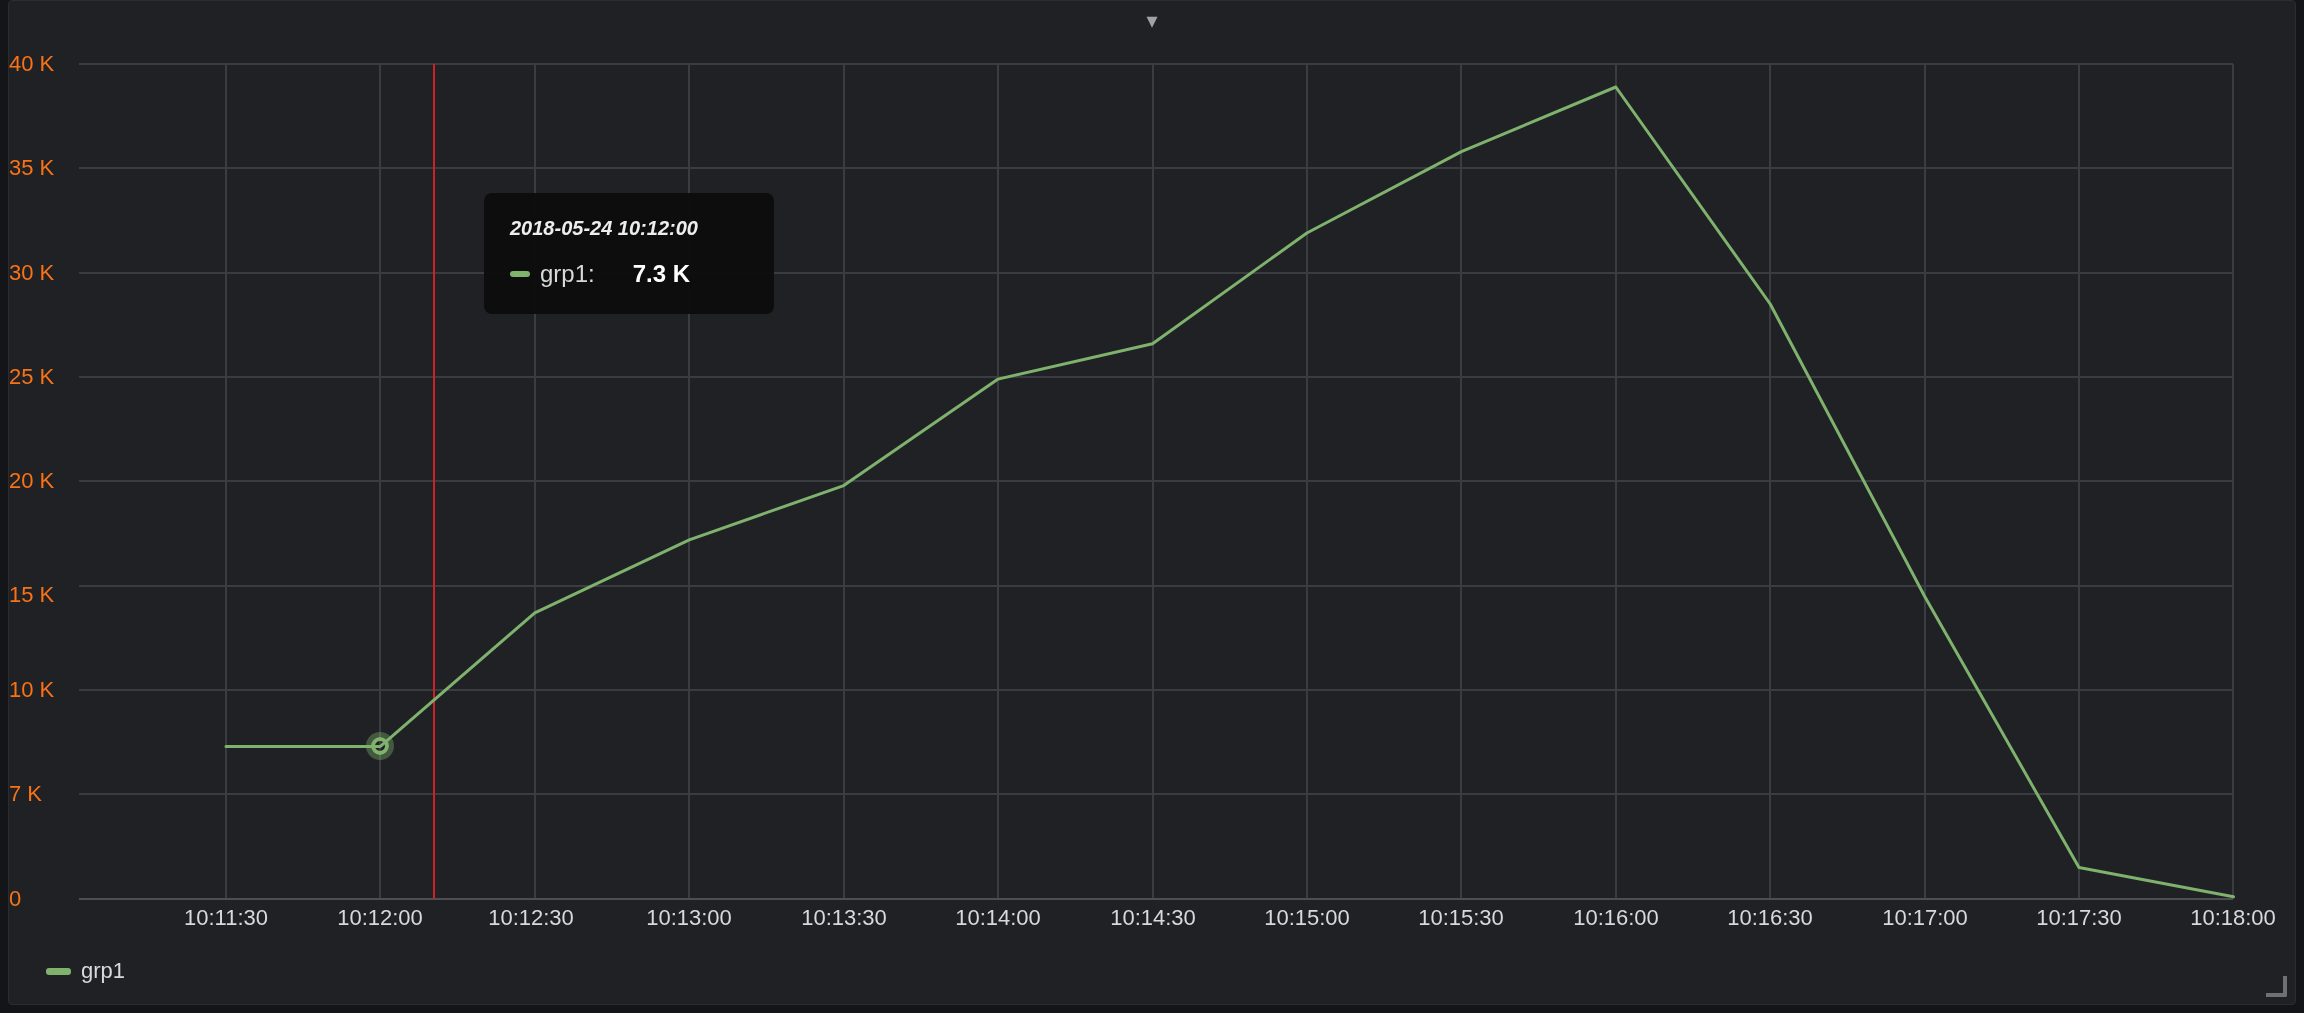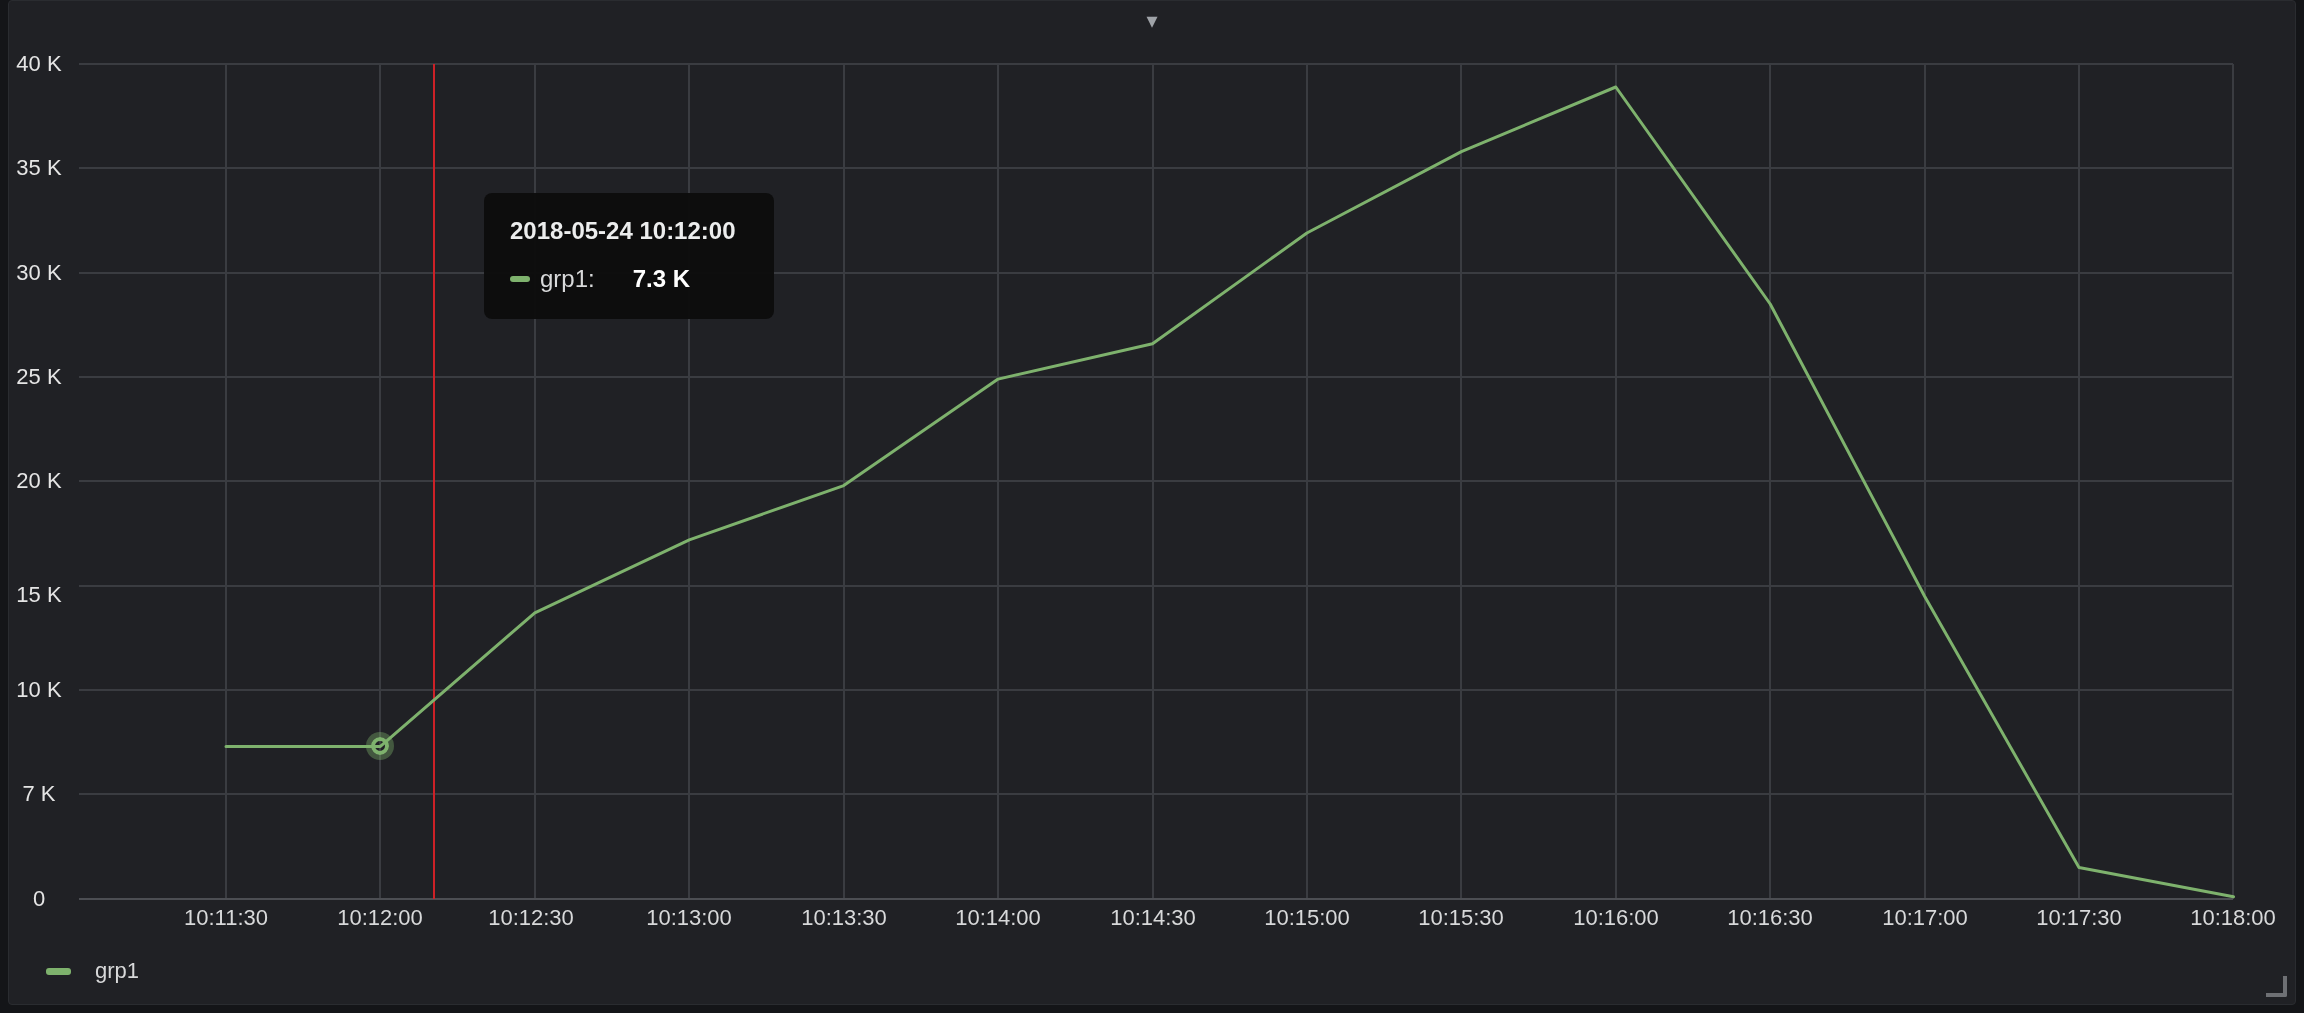--- a/index.html
+++ b/index.html
@@ -7,36 +7,36 @@
   .panel{position:absolute;left:8px;top:0;width:2288px;height:1005px;background:#202125;
          border:1px solid #2a2c30;border-radius:4px;box-sizing:border-box;overflow:hidden;}
   .panel-header{position:absolute;left:0;top:0;width:100%;height:36px;display:flex;
                 align-items:center;justify-content:center;gap:14px;cursor:pointer;z-index:6;}
   .panel-title{font-size:26px;font-weight:700;color:#d8d9da;letter-spacing:.2px;}
   .caret{font-size:22px;color:#9fa3a8;line-height:1;transform:translateY(2px);}
   #chart{position:absolute;left:0;top:0;width:2288px;height:1005px;}
   .hline{position:absolute;height:2px;background:#3a3c41;}
   .hline.axisline{background:#4c4e53;}
   .vline{position:absolute;width:2px;background:#3a3c41;}
-  .ylabel{position:absolute;width:60px;height:26px;line-height:26px;text-align:center;
-          font-size:22px;color:#e5e5e5;}
+  .ylabel{position:absolute;width:60px;height:26px;line-height:26px;text-align:left;
+          font-size:22px;color:#f97316;}
   .xlabel{position:absolute;height:28px;line-height:28px;text-align:center;
           font-size:22px;color:#d8d9da;}
   .crosshair{position:absolute;top:63px;height:835px;width:2px;z-index:2;}
   .seriesline{position:absolute;left:0;top:0;z-index:3;pointer-events:none;}
   .marker{position:absolute;width:10px;height:10px;border:4px solid #7eb26d;border-radius:50%;
           box-shadow:0 0 0 5px rgba(126,178,109,.38);z-index:4;background:transparent;}
   .tooltip{position:absolute;left:475px;top:192px;min-width:238px;background:rgba(12,12,13,.96);
            border-radius:8px;padding:24px 26px 26px 26px;z-index:5;}
-  .tt-date{font-size:24px;font-weight:700;color:#eceded;white-space:nowrap;}
+  .tt-date{font-size:20px;font-weight:700;color:#eceded;white-space:nowrap;font-style:italic;}
   .tt-row{display:flex;align-items:center;margin-top:20px;}
   .dash{display:inline-block;width:20px;height:6px;border-radius:3px;background:#7eb26d;}
   .tt-name{font-size:24px;color:#d8d9da;margin-left:10px;}
   .tt-val{font-size:24px;font-weight:700;color:#ffffff;margin-left:38px;}
-  .legend{position:absolute;left:37px;top:957px;display:flex;align-items:center;gap:24px;
+  .legend{position:absolute;left:37px;top:957px;display:flex;align-items:center;gap:10px;
           cursor:pointer;z-index:6;}
   .legend-dash{display:inline-block;width:25px;height:7px;border-radius:3px;background:#7eb26d;}
   .legend-label{font-size:22px;color:#d8d9da;}
   .resize-handle{position:absolute;right:8px;bottom:7px;width:17px;height:17px;
                  border-right:4px solid #6e7074;border-bottom:4px solid #6e7074;
                  border-bottom-right-radius:2px;cursor:nwse-resize;z-index:6;}
 </style>
 </head>
 <body>
 

